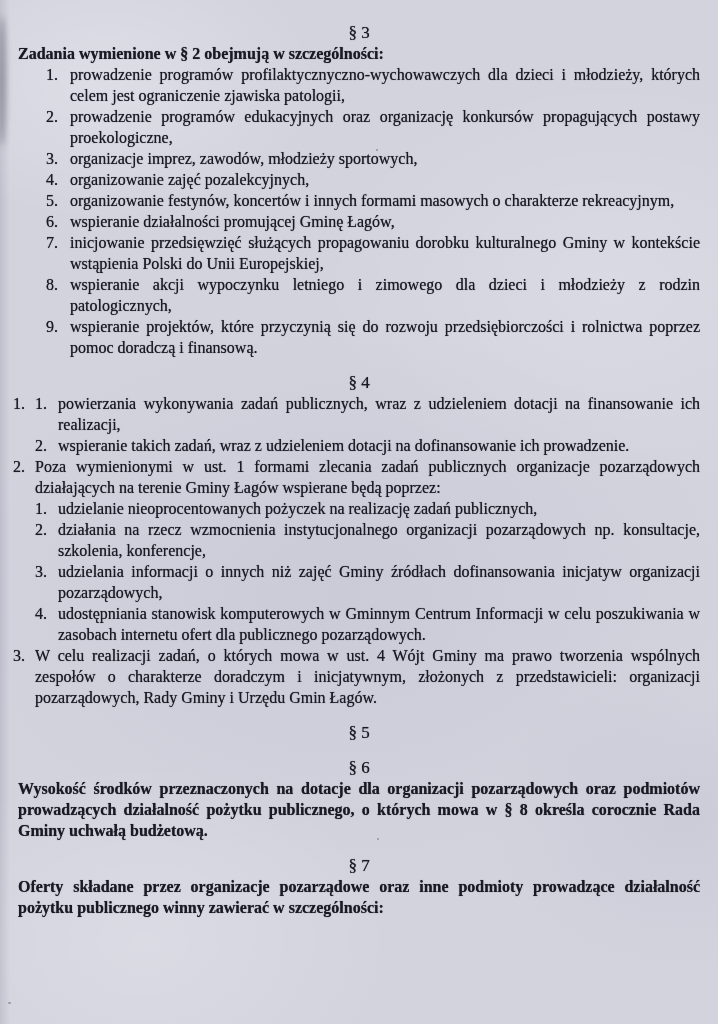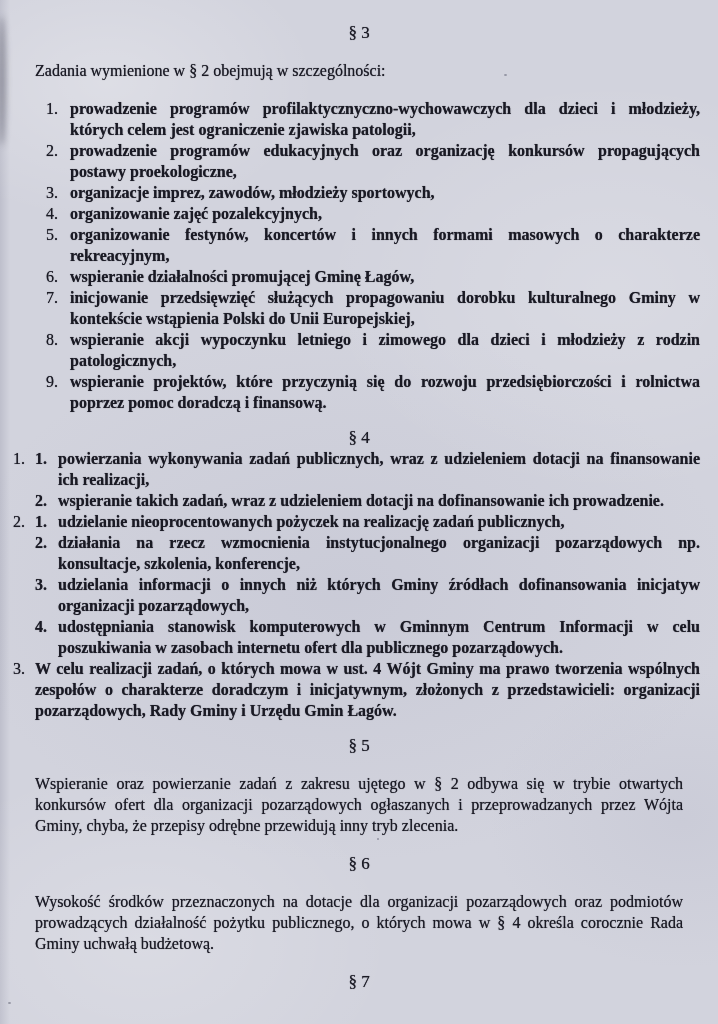--- a/index.html
+++ b/index.html
@@ -31,25 +31,25 @@
   .sec:first-child { margin-top: 0; }
 
   .head {
     margin: 0;
     font-size: 17px;
     font-weight: 400;
     line-height: 21px;
     text-align: center;
   }
 
-  .intro, .body-par { margin: 17px; text-align: justify; }
+  .intro, .body-par { margin: 0; text-align: justify; font-weight: bold; }
 
   .row { display: flex; align-items: flex-start; }
   .num { text-align: left; }
-  .txt { flex: 1; text-align: justify; font-weight: bold; }
+  .txt { flex: 1; text-align: justify; }
 
   
   .l3 > .row { margin-left: 28px; }
   .l3 > .row > .num { flex: 0 0 24px; }
 
   
   .s4 > .row { margin-left: -5px; }
   .s4 > .row > .num { flex: 0 0 22px; }
 
   
@@ -141,54 +141,55 @@
             <span class="num">2.</span>
             <div class="txt">wspieranie takich zadań, wraz z udzieleniem dotacji na dofinansowanie ich prowadzenie.</div>
           </div>
         </div>
       </div>
     </div>
 
     <div class="row">
       <span class="num">2.</span>
       <div class="txt">
+        <span>Poza wymienionymi w ust. 1 formami zlecania zadań publicznych organizacje pozarządowych działających na terenie Gminy Łagów wspierane będą poprzez:</span>
         <div class="sub">
           <div class="row">
             <span class="num">1.</span>
             <div class="txt">udzielanie nieoprocentowanych pożyczek na realizację zadań publicznych,</div>
           </div>
           <div class="row">
             <span class="num">2.</span>
             <div class="txt">działania na rzecz wzmocnienia instytucjonalnego organizacji pozarządowych np. konsultacje, szkolenia, konferencje,</div>
           </div>
           <div class="row">
             <span class="num">3.</span>
-            <div class="txt">udzielania informacji o innych niż których Gminy źródłach dofinansowania inicjatyw organizacji pozarządowych,</div>
+            <div class="txt">udzielania informacji o innych niż zajęć Gminy źródłach dofinansowania inicjatyw organizacji pozarządowych,</div>
           </div>
           <div class="row">
             <span class="num">4.</span>
             <div class="txt">udostępniania stanowisk komputerowych w Gminnym Centrum Informacji w celu poszukiwania w zasobach internetu ofert dla publicznego pozarządowych.</div>
           </div>
         </div>
       </div>
     </div>
 
     <div class="row">
       <span class="num">3.</span>
       <div class="txt">W celu realizacji zadań, o których mowa w ust. 4 Wójt Gminy ma prawo tworzenia wspólnych zespołów o charakterze doradczym i inicjatywnym, złożonych z przedstawicieli: organizacji pozarządowych, Rady Gminy i Urzędu Gmin Łagów.</div>
     </div>
   </section>
 
   <section class="sec">
     <h2 class="head">§ 5</h2>
-    <p class="body-par">Wspieranie oraz powierzanie zadań z zakresu ujętego w § 2 odbywa się w trybie otwartych konkursów ofert dla organizacji pozarządowych ogłaszanych i przeprowadzanych przez Wójta Gminy, chyba, że przepisy odrębne przewidują inny tryb zlecenia.</p>
   </section>
 
   <section class="sec">
     <h2 class="head">§ 6</h2>
-    <p class="body-par">Wysokość środków przeznaczonych na dotacje dla organizacji pozarządowych oraz podmiotów prowadzących działalność pożytku publicznego, o których mowa w § 4 określa corocznie Rada Gminy uchwałą budżetową.</p>
+    <p class="body-par">Wysokość środków przeznaczonych na dotacje dla organizacji pozarządowych oraz podmiotów prowadzących działalność pożytku publicznego, o których mowa w § 8 określa corocznie Rada Gminy uchwałą budżetową.</p>
   </section>
 
   <section class="sec">
     <h2 class="head">§ 7</h2>
+    <p class="body-par">Oferty składane przez organizacje pozarządowe oraz inne podmioty prowadzące działalność pożytku publicznego winny zawierać w szczególności:</p>
   </section>
 
 </div>
 
 </body></html>

